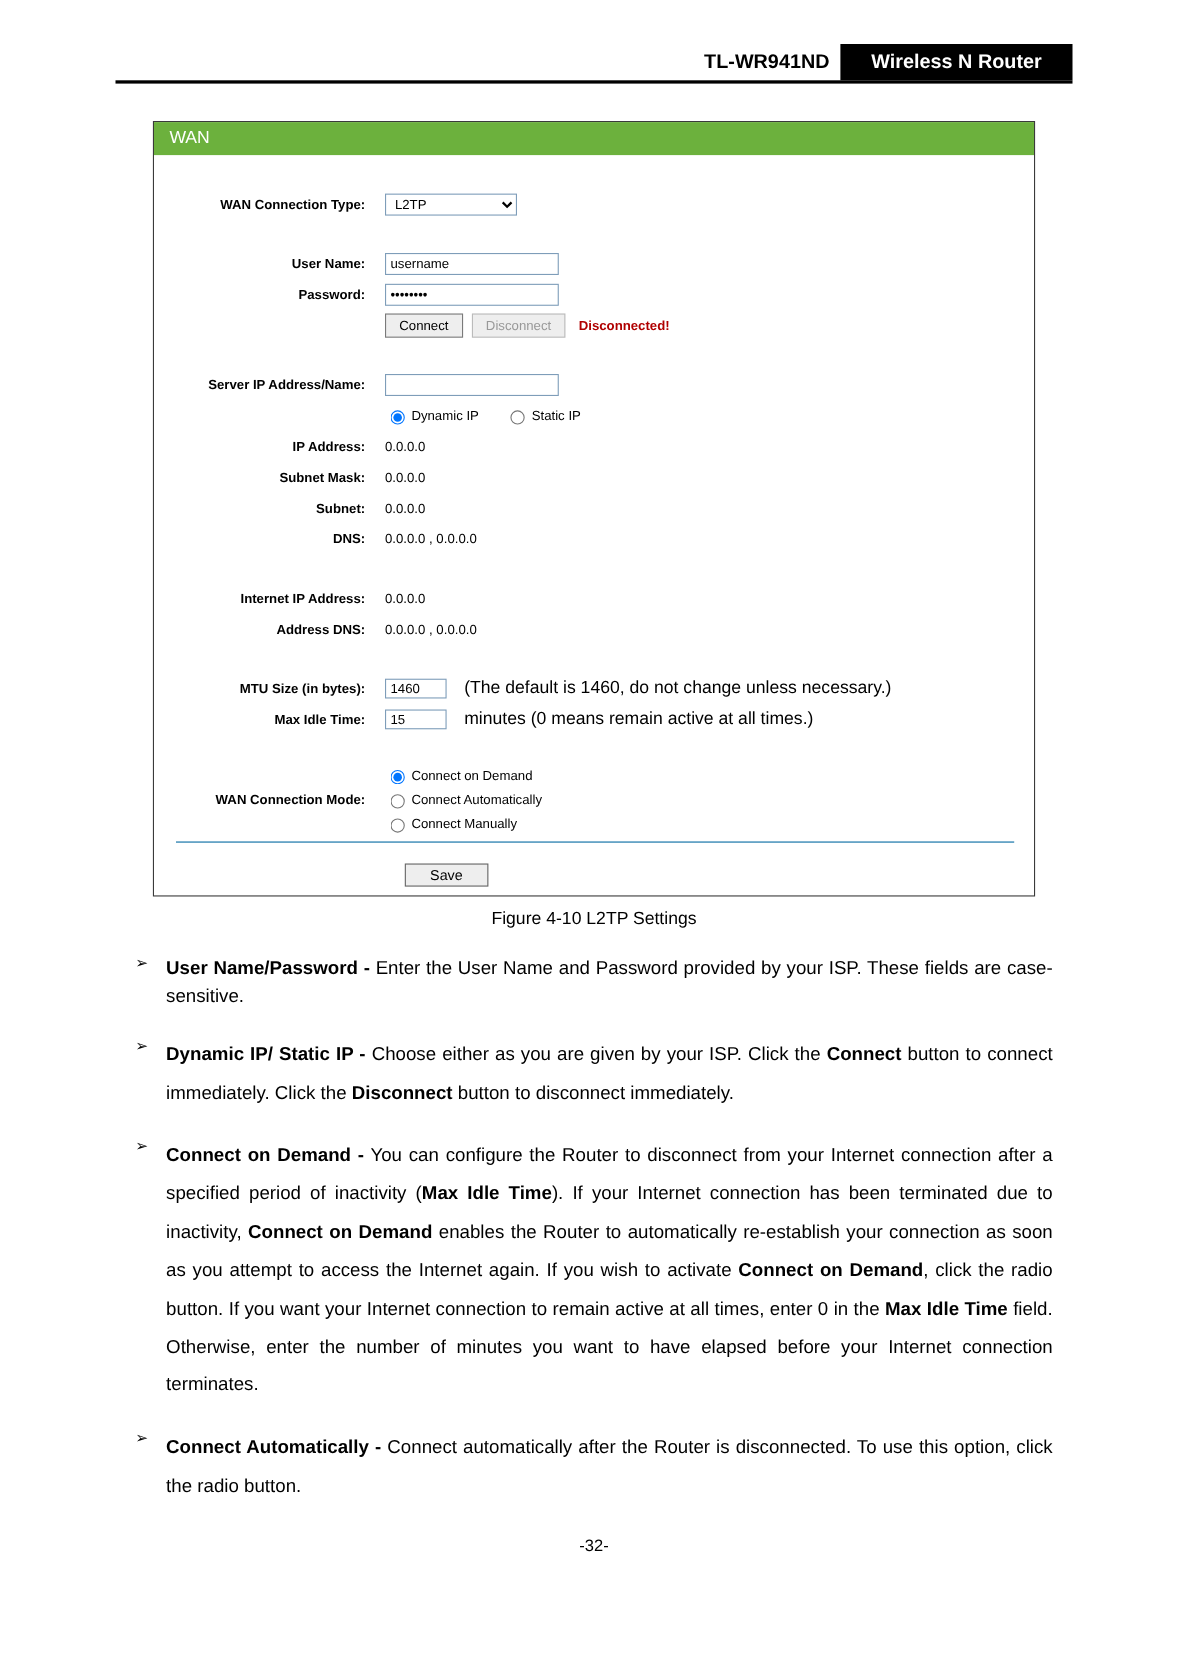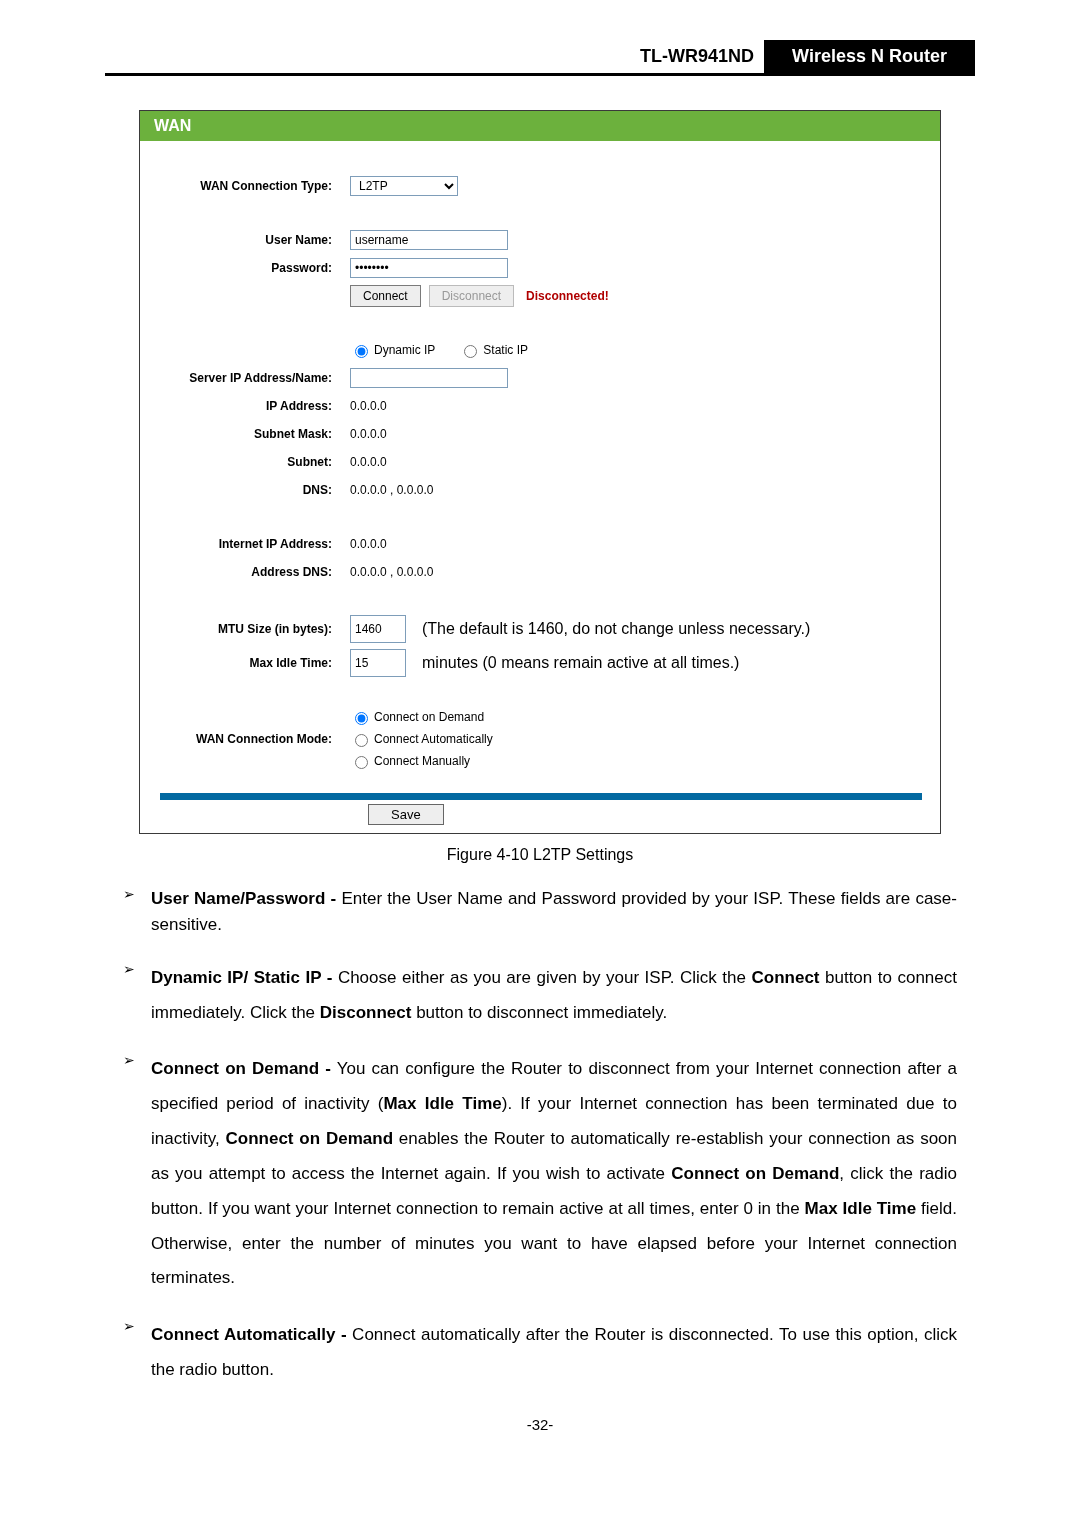--- a/index.html
+++ b/index.html
@@ -38,21 +38,21 @@
   
   .panel {
     border: 1px solid #3a3a3a;
     margin: 0 34px 10px 34px;
     font-size: 13px;
     background: #fff;
   }
   .panel-title {
     background: #6cb13d;
     color: #fff;
-    font-weight: bold;
+    font-weight: normal;
     padding: 6px 14px;
     font-size: 16px;
   }
   .panel-body {
     padding: 8px 18px 8px 0;
   }
   .frow {
     display: flex;
     align-items: center;
     margin: 6px 0;
@@ -72,23 +72,23 @@
     font-size: 12px;
   }
   .gap-row { height: 20px; }
   select.fake, input.fake-text {
     font-size: 12px;
     padding: 1px 4px;
     border: 1px solid #7e9db9;
     height: 20px;
     background: #fff;
   }
-  select.fake { width: 108px; }
+  select.fake { width: 120px; }
   input.fake-text { width: 158px; }
-  input.fake-num { width: 56px; font-size:12px; padding:1px 4px; border:1px solid #7e9db9; height:28px; background:#fff; }
+  input.fake-num { width: 56px; font-size:12px; padding:1px 4px; border:1px solid #7e9db9; height:18px; background:#fff; }
   .btn-small {
     font-size: 12px;
     padding: 1px 12px;
     border: 1px solid #7a7a7a;
     background: #eee;
     height: 22px;
   }
   .btn-small[disabled] {
     color: #999;
     border-color:#bbb;
@@ -100,23 +100,23 @@
   }
   .radio-grp label {
     font-size: 12px;
     margin-right: 16px;
     display:inline-flex;
     align-items:center;
     gap:3px;
   }
   .hint { font-size:16px; margin-left:8px; }
   .save-row {
-    border-top: 7px solid #0369a1;
-    padding-top:4px;
-    margin-top:24px;
+    border-top: 1px solid #0369a1;
+    padding-top:19px;
+    margin-top:8px;
     margin-left: 20px;
   }
   .save-btn {
     margin-left: 208px;
     padding: 2px 22px;
     font-size: 13px;
     border:1px solid #666;
     background:#eee;
   }
   .figure-caption {
@@ -194,36 +194,36 @@
         <div class="fvalue">
           <button class="btn-small">Connect</button>
           <button class="btn-small" disabled="">Disconnect</button>
           <span class="status-disc">Disconnected!</span>
         </div>
       </div>
 
       <div class="gap-row"></div>
 
       <div class="frow">
+        <div class="flabel">Server IP Address/Name:</div>
+        <div class="fvalue">
+          <input class="fake-text" value="" style="">
+        </div>
+      </div>
+      <div class="frow">
         <div class="flabel"></div>
         <div class="fvalue radio-grp">
           <label>
             <input type="radio" name="iptype" checked="" style="">
             <span>Dynamic IP</span>
           </label>
           <label>
             <input type="radio" name="iptype" style="">
             <span>Static IP</span>
           </label>
-        </div>
-      </div>
-      <div class="frow">
-        <div class="flabel">Server IP Address/Name:</div>
-        <div class="fvalue">
-          <input class="fake-text" value="" style="">
         </div>
       </div>
       <div class="frow">
         <div class="flabel">IP Address:</div>
         <div class="fvalue">0.0.0.0</div>
       </div>
       <div class="frow">
         <div class="flabel">Subnet Mask:</div>
         <div class="fvalue">0.0.0.0</div>
       </div>

